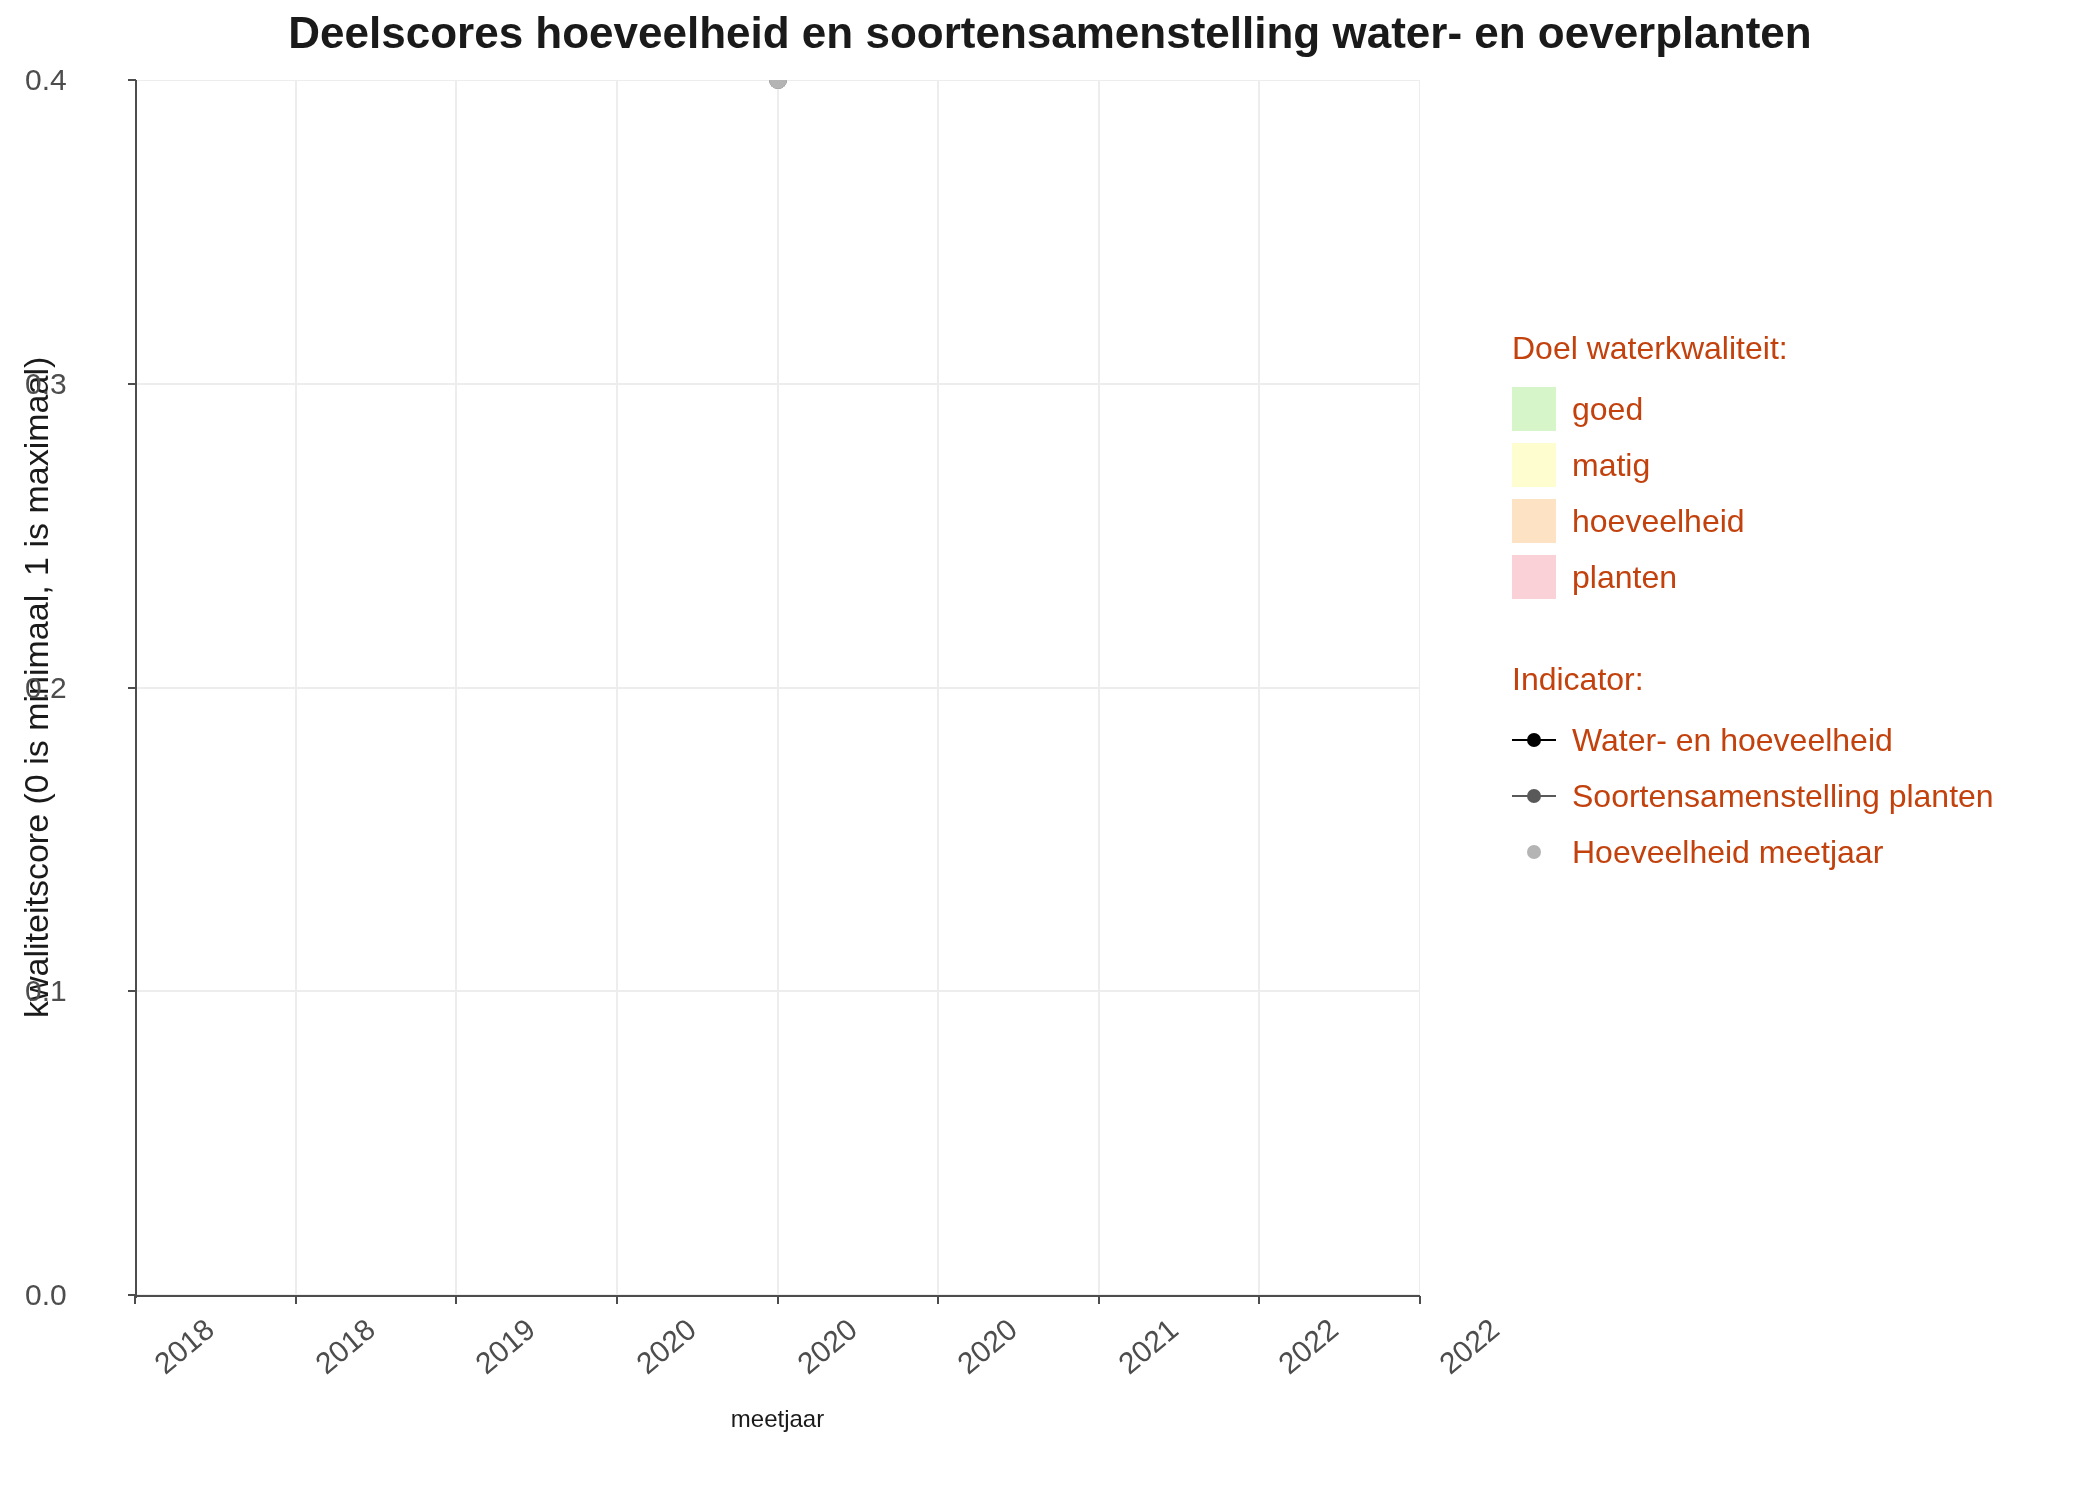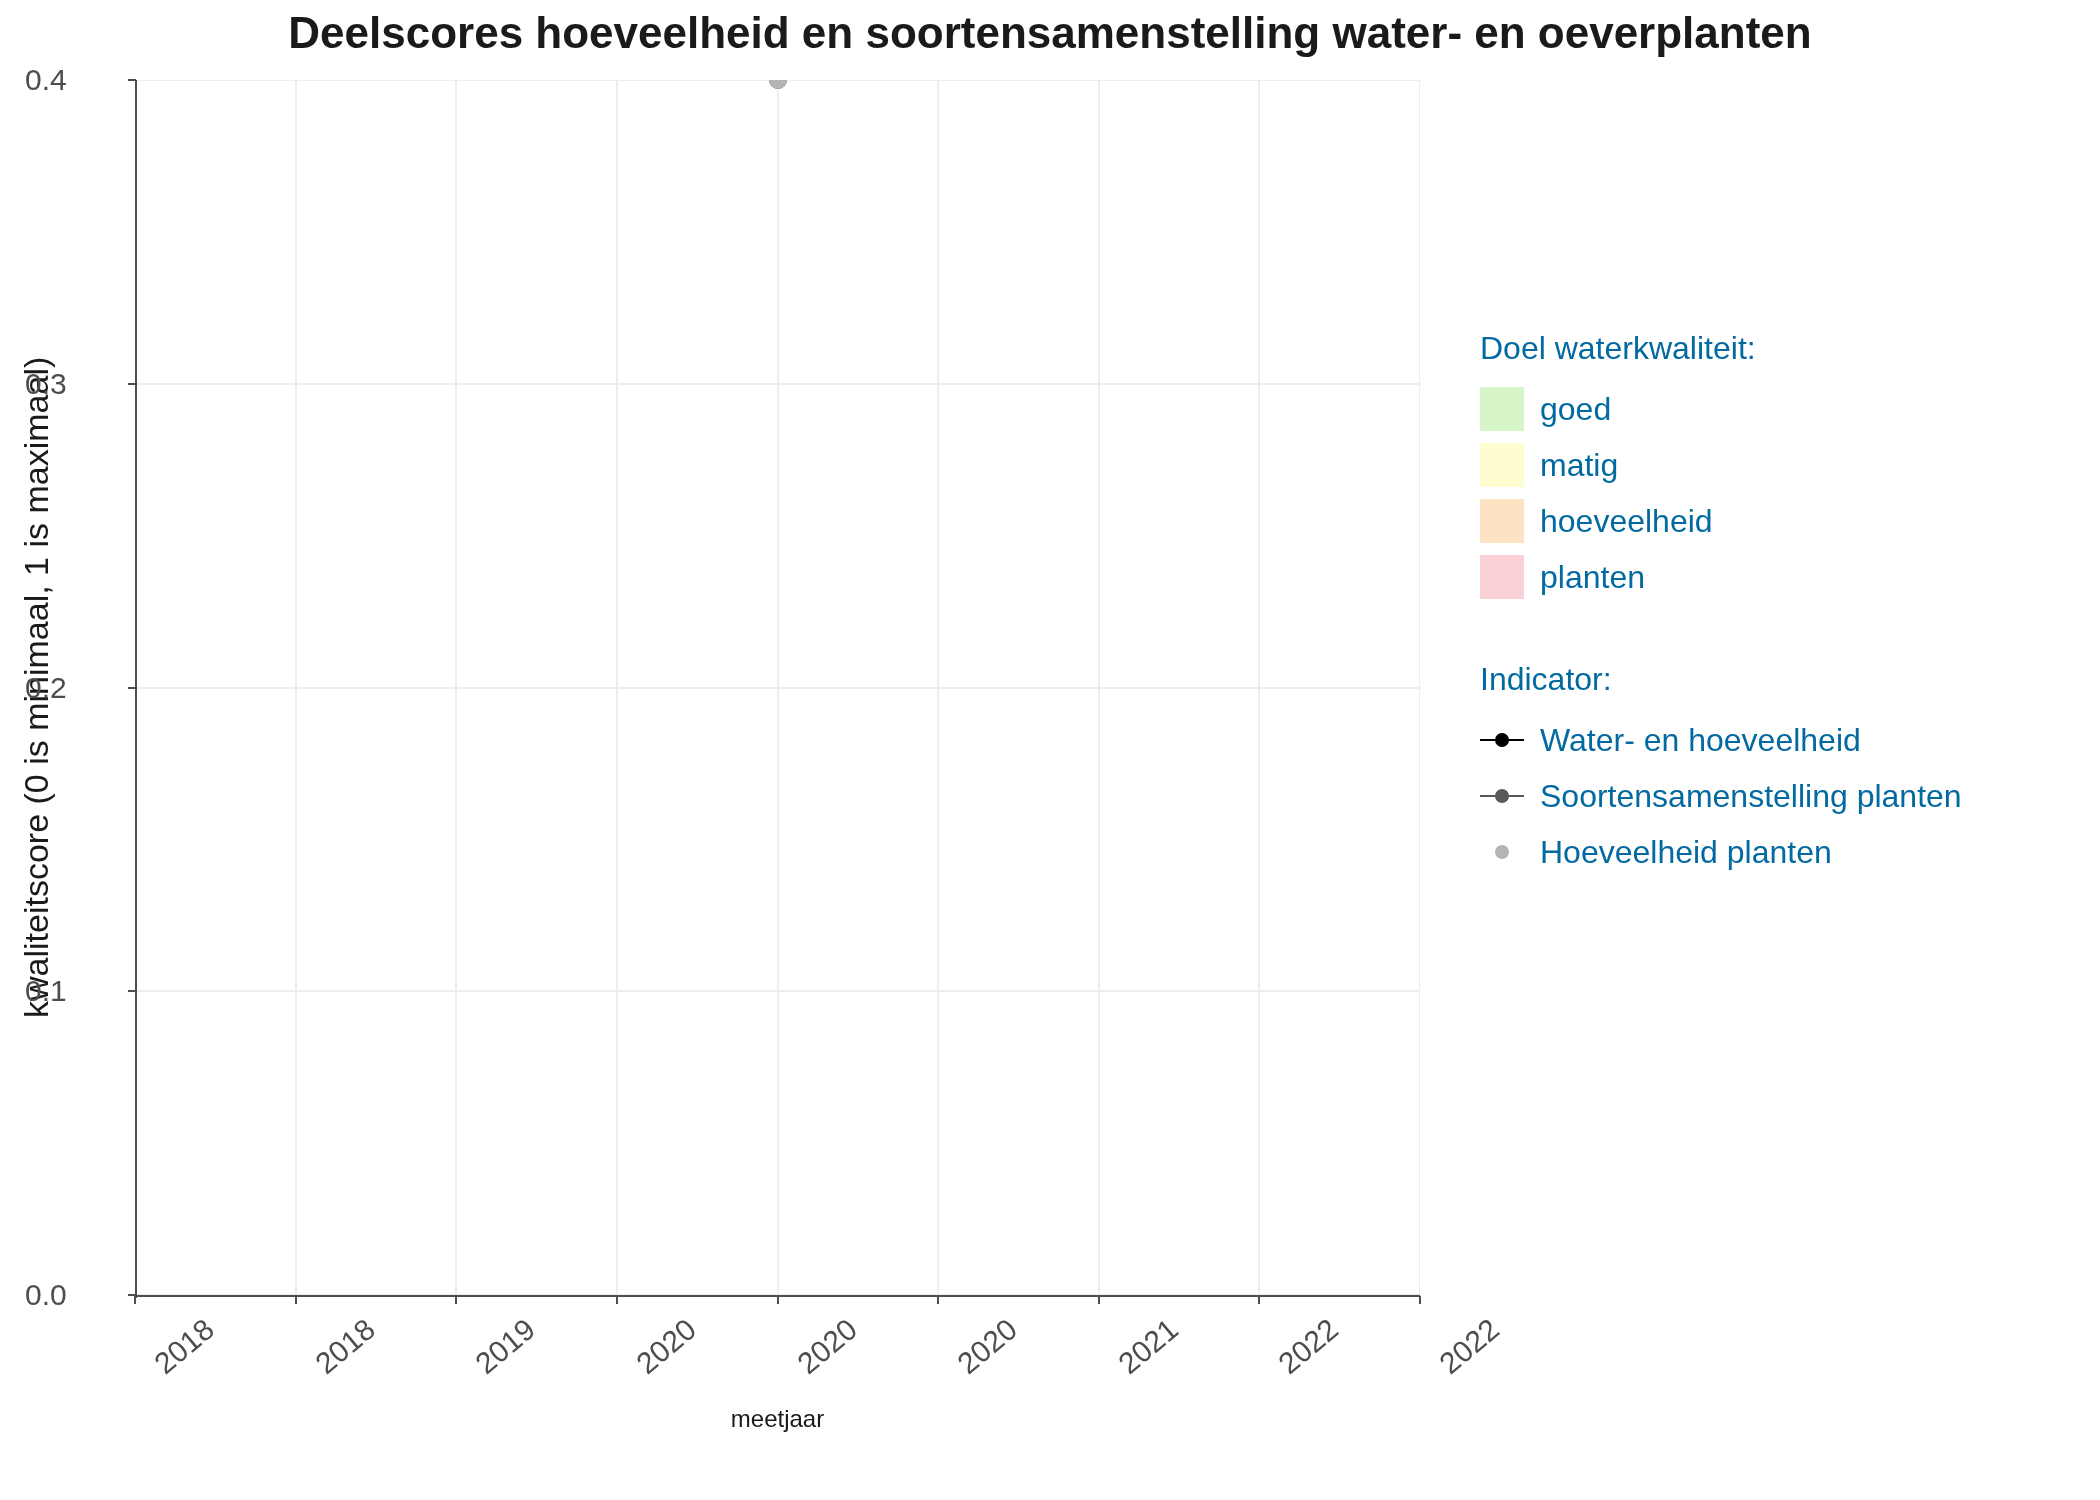--- a/index.html
+++ b/index.html
@@ -123,24 +123,24 @@
   }
   .data-point {
     position: absolute;
     width: 18px;
     height: 18px;
     border-radius: 50%;
     transform: translate(-50%, -50%);
   }
   .legend {
     position: absolute;
-    left: 1480px;
+    left: 1512px;
     top: 330px;
     font-size: 32px;
-    color: #0369a1;
+    color: #c2410c;
   }
   .legend-title {
     font-size: 32px;
     margin-bottom: 18px;
   }
   .legend-item {
     display: flex;
     align-items: center;
     margin-bottom: 8px;
     height: 48px;
@@ -280,19 +280,19 @@
             <div class="legend-point-wrap">
               <div class="legend-line" style="background: rgb(89, 89, 89);"></div>
               <div class="legend-point" style="background: rgb(89, 89, 89);"></div>
             </div>
             <span>Soortensamenstelling planten</span>
           </div>
           <div class="legend-item">
             <div class="legend-point-wrap">
               <div class="legend-point" style="background: rgb(180, 180, 180);"></div>
             </div>
-            <span>Hoeveelheid planten</span>
+            <span>Hoeveelheid meetjaar</span>
           </div>
         </div>
     </div>
   </div>
 
 </div>
 
 </body></html>

